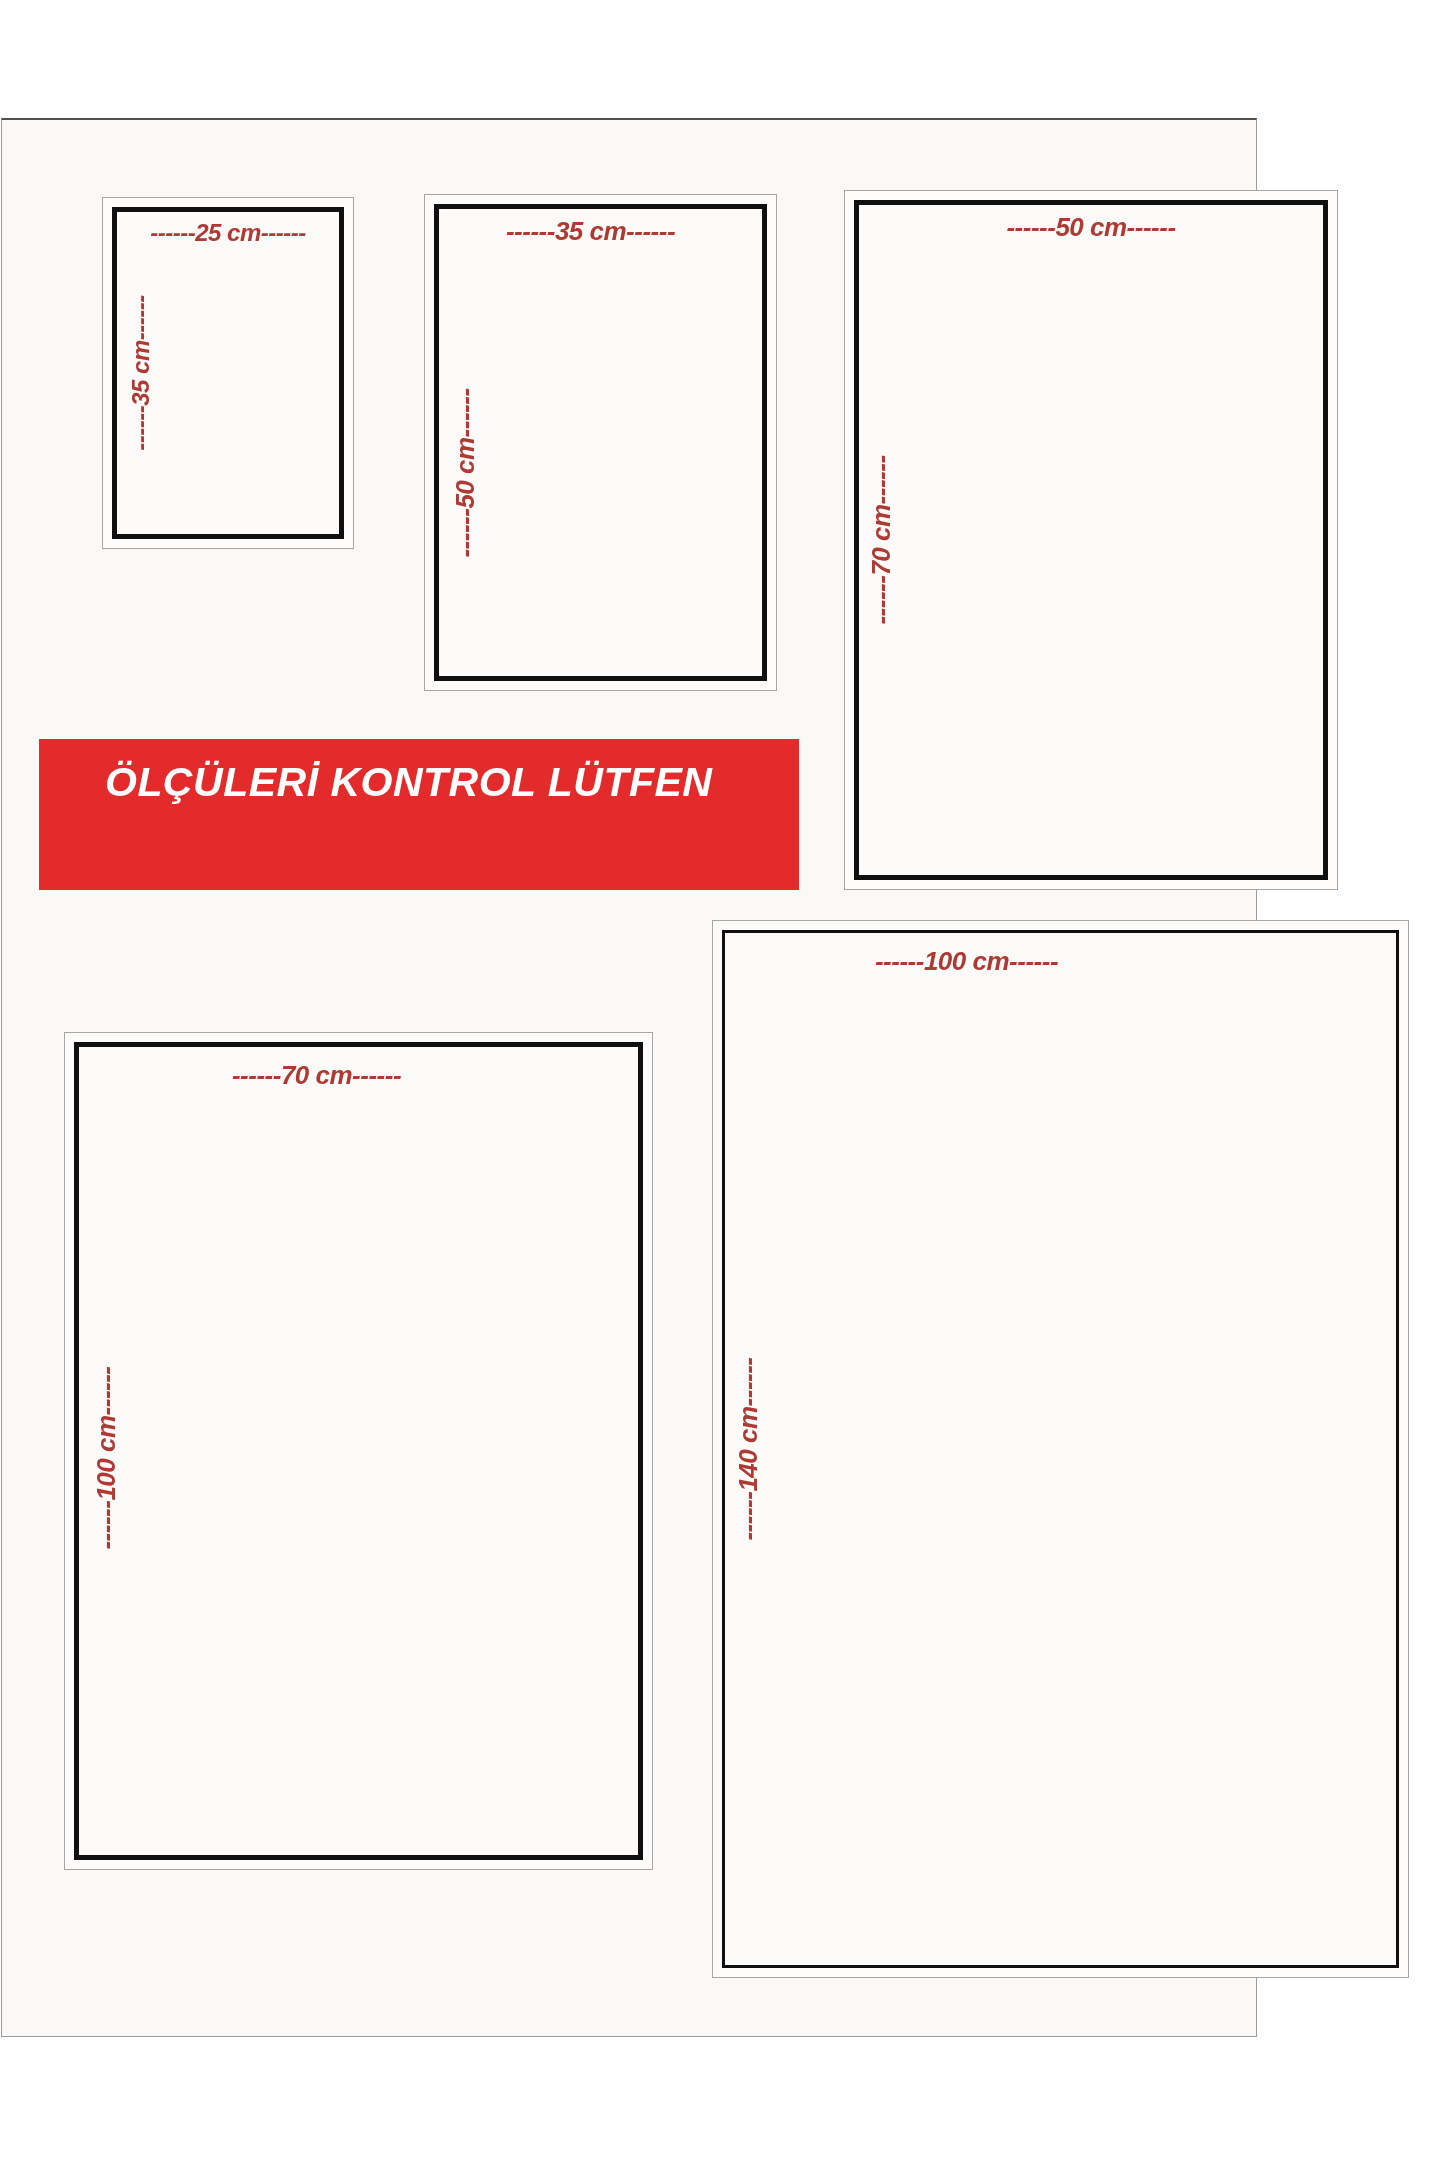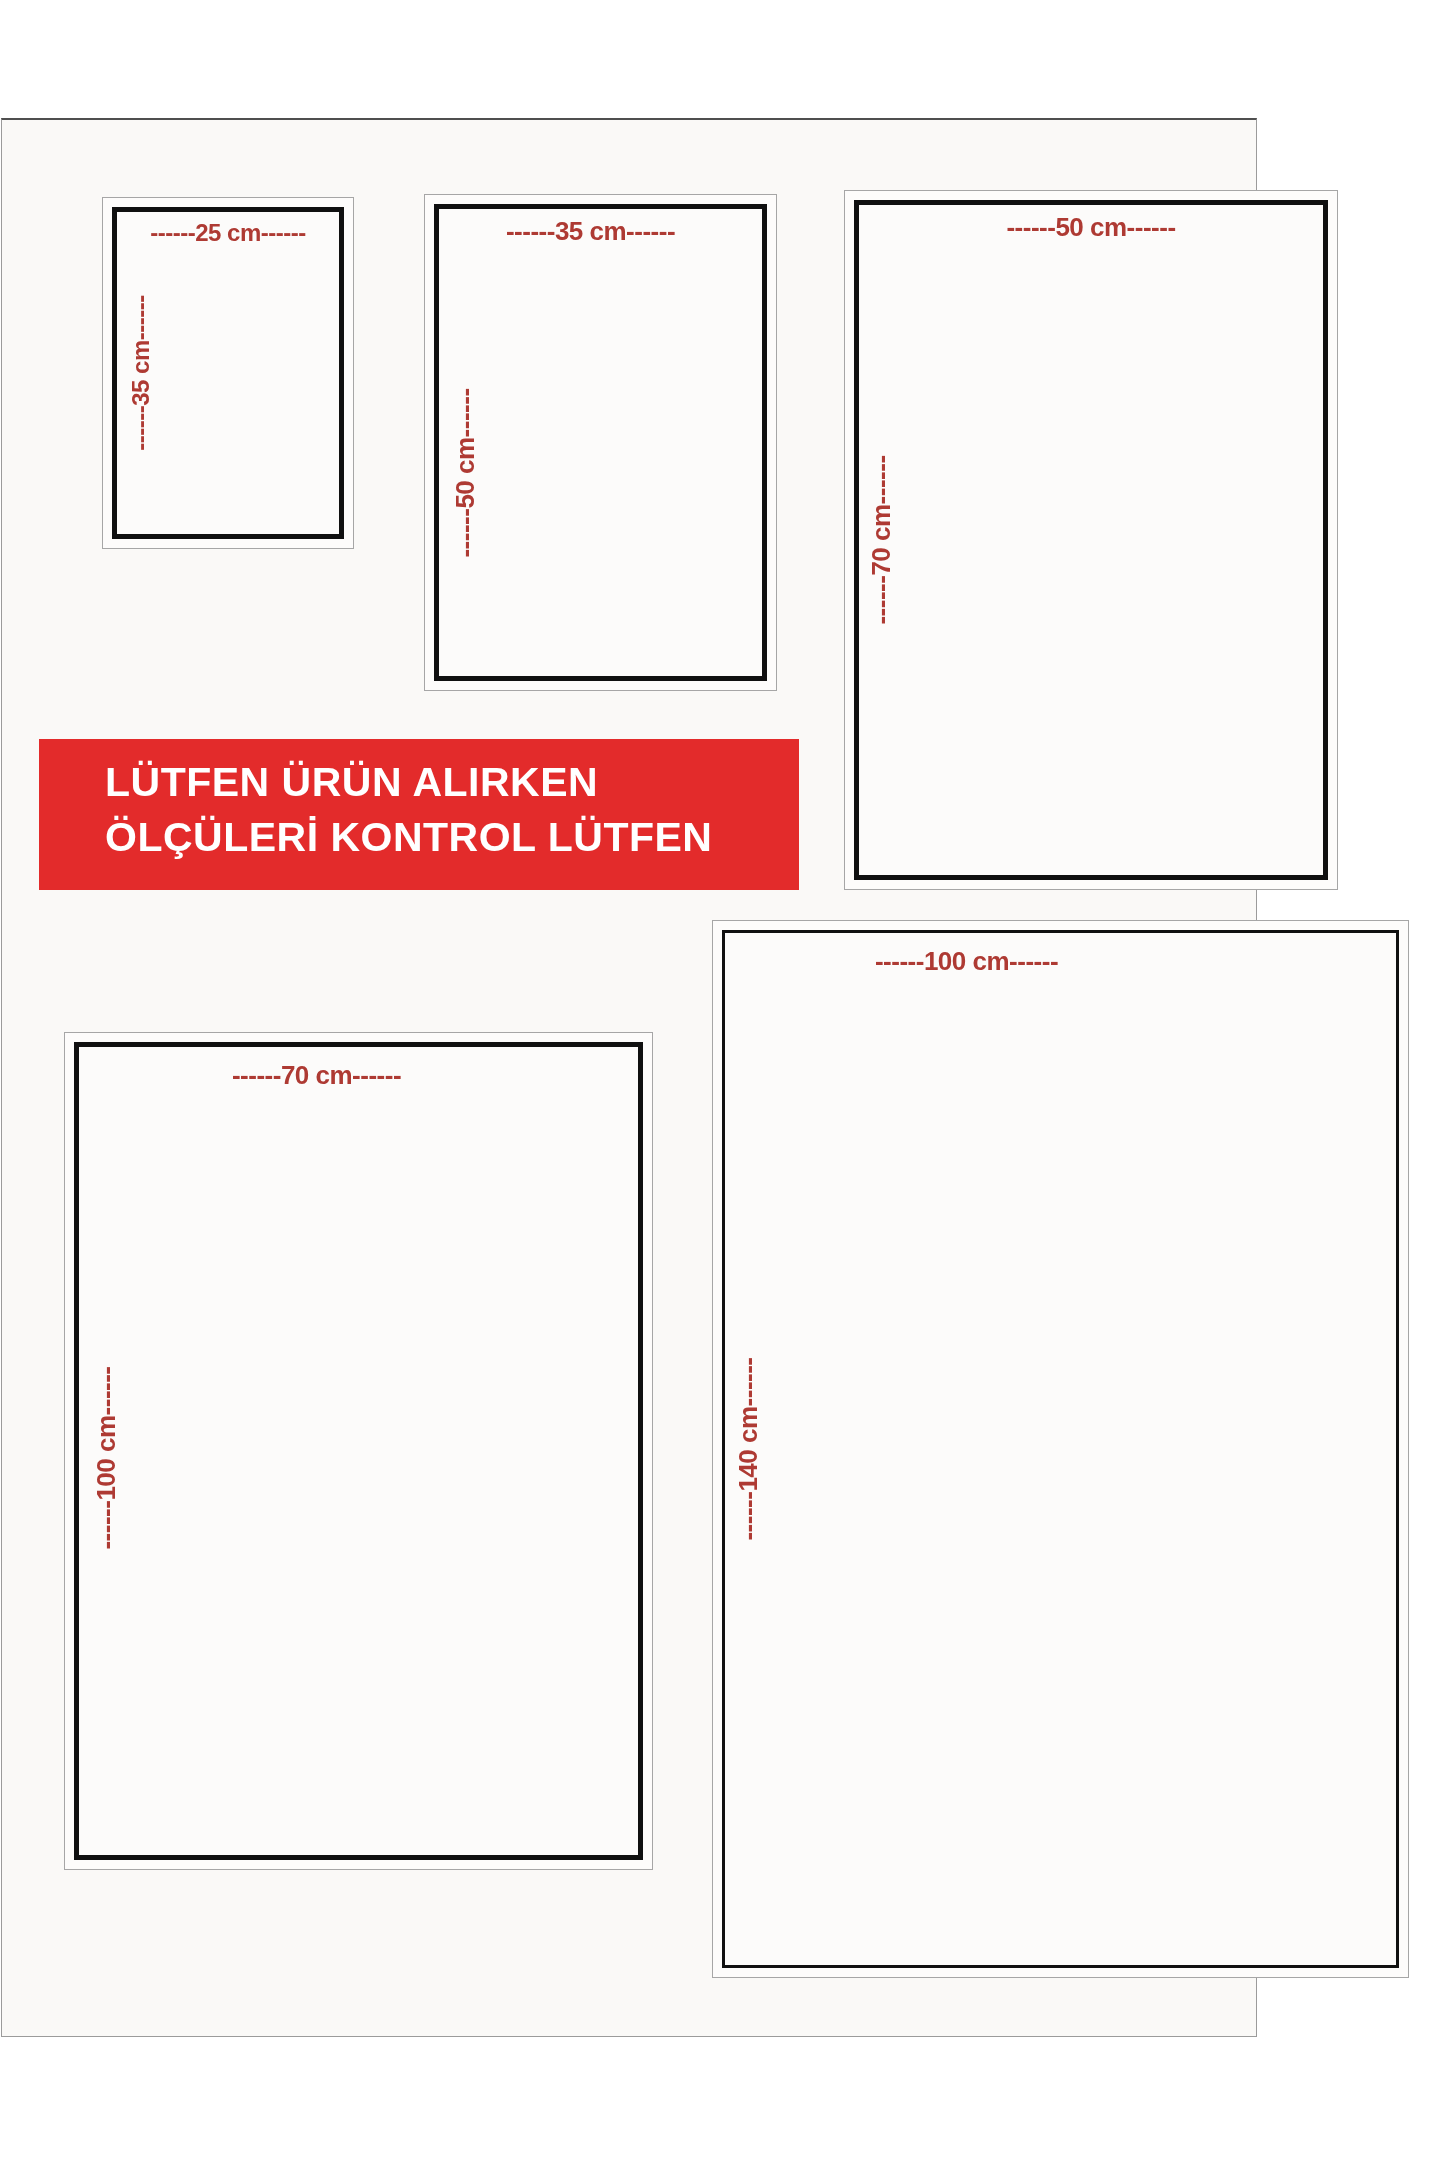--- a/index.html
+++ b/index.html
@@ -18,20 +18,21 @@
     font-family: "Liberation Sans", sans-serif;
     overflow: hidden;
   }
   .photo {
     position: absolute;
     left: 1px; top: 118px;
     width: 1256px; height: 1919px;
     background: var(--color-photo_bg);
     border: 1px solid #9b9b9b;
     border-top: 2px solid #4f4f4f;
+    font-style: italic;
   }
   .size-box {
     position: absolute;
     background: #fdfcfb;
     border: 1px solid var(--color-frame_gray);
     padding: 9px;
   }
   .size-box-inner {
     position: relative;
     width: 100%; height: 100%;
@@ -128,17 +129,16 @@
   </div>
 
   <div class="size-box box-100x140 thin-inner">
     <div class="size-box-inner">
       <div class="w-label">------100 cm------</div>
       <div class="h-label">------140 cm------</div>
     </div>
   </div>
 
   <div class="notice-banner">
-    <div>LÜTFEN ÜRÜN ALIRKEN</div>
     <div>ÖLÇÜLERİ KONTROL LÜTFEN</div>
   </div>
 
 </div>
 
 </body></html>

